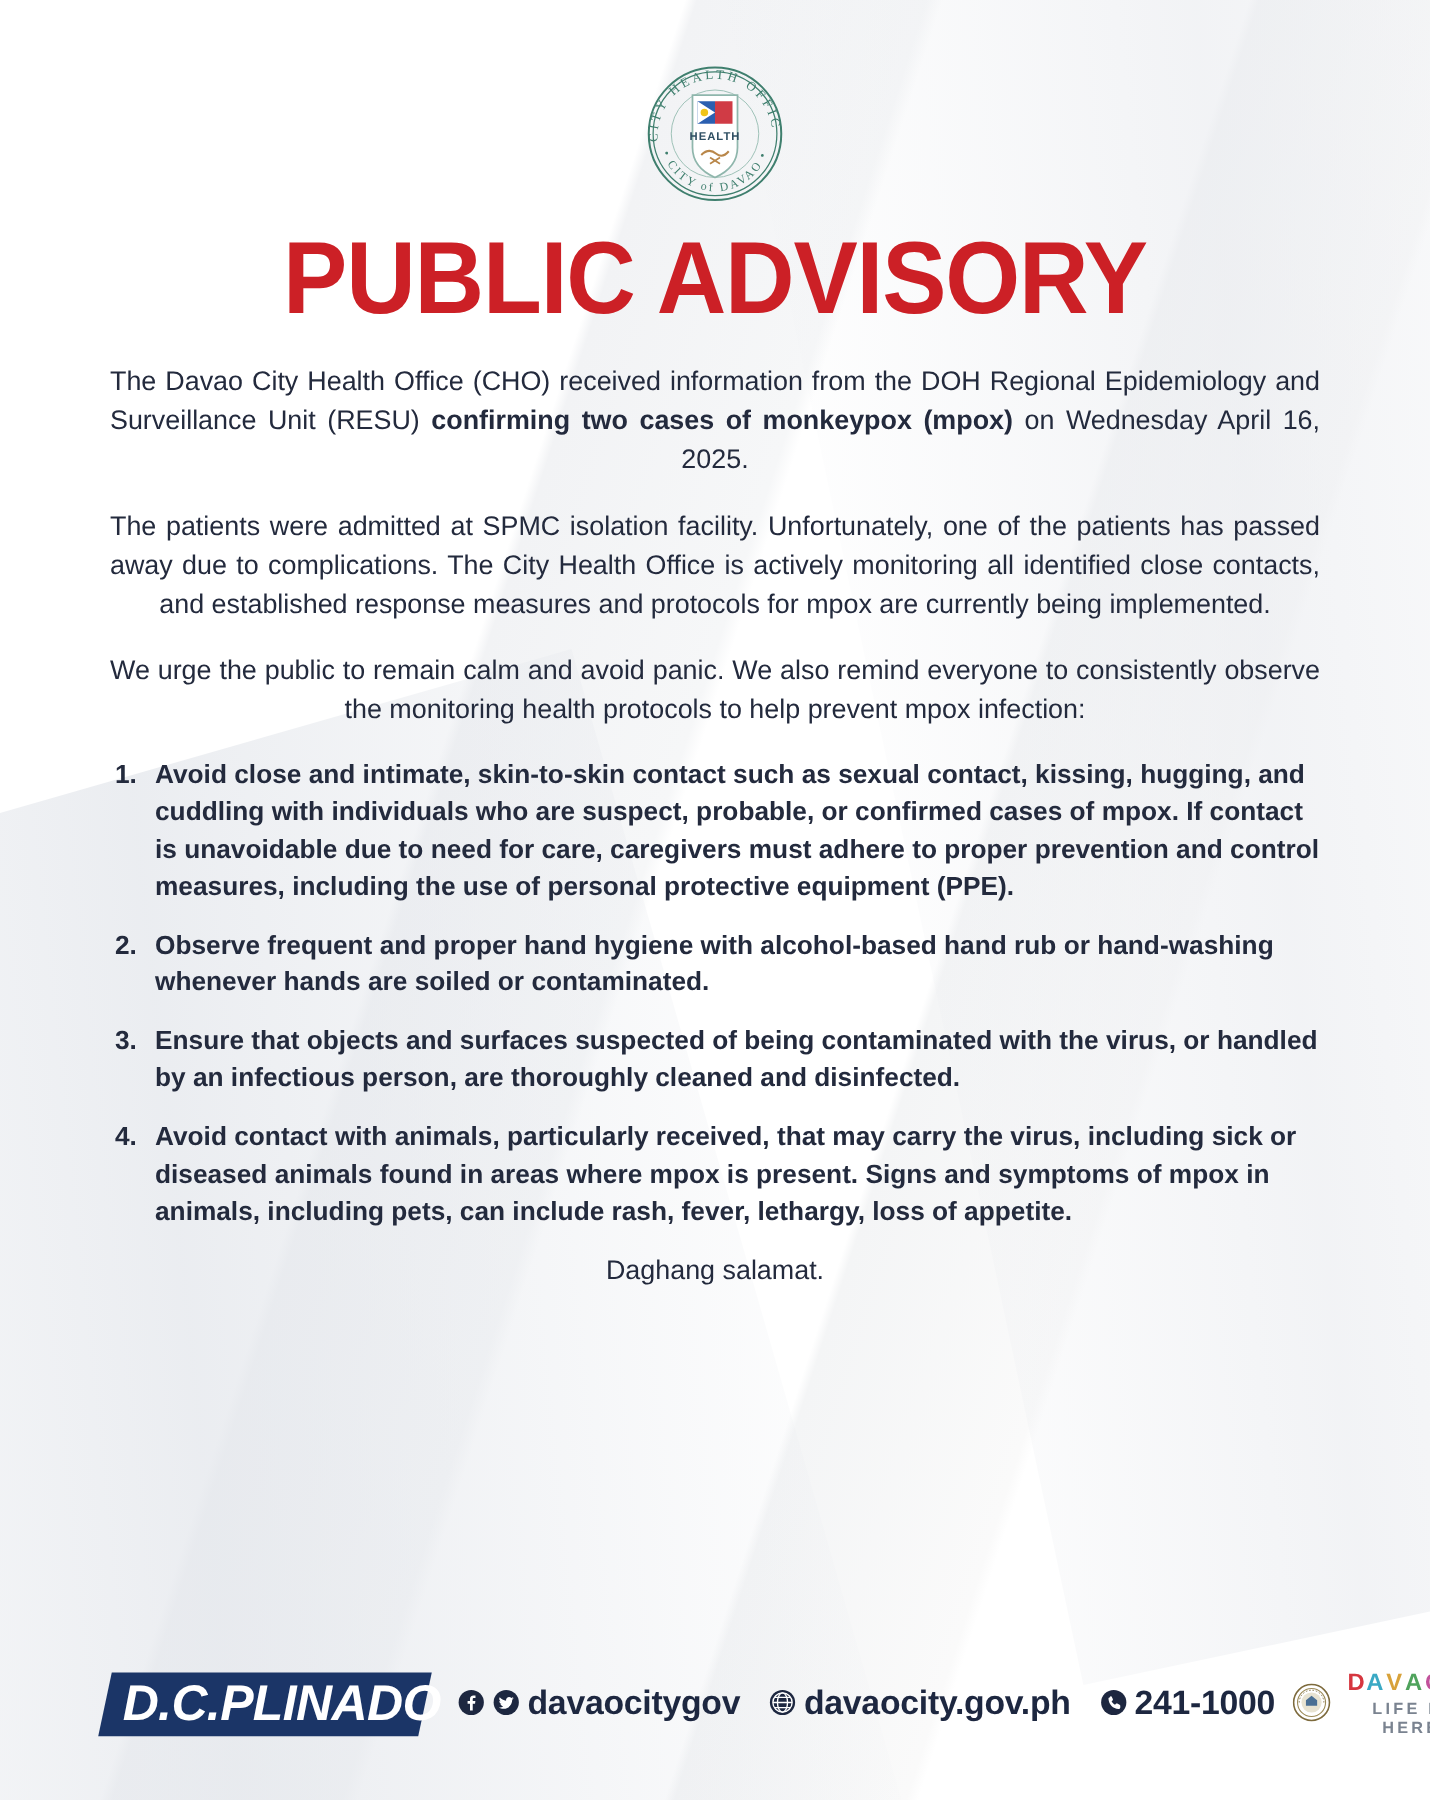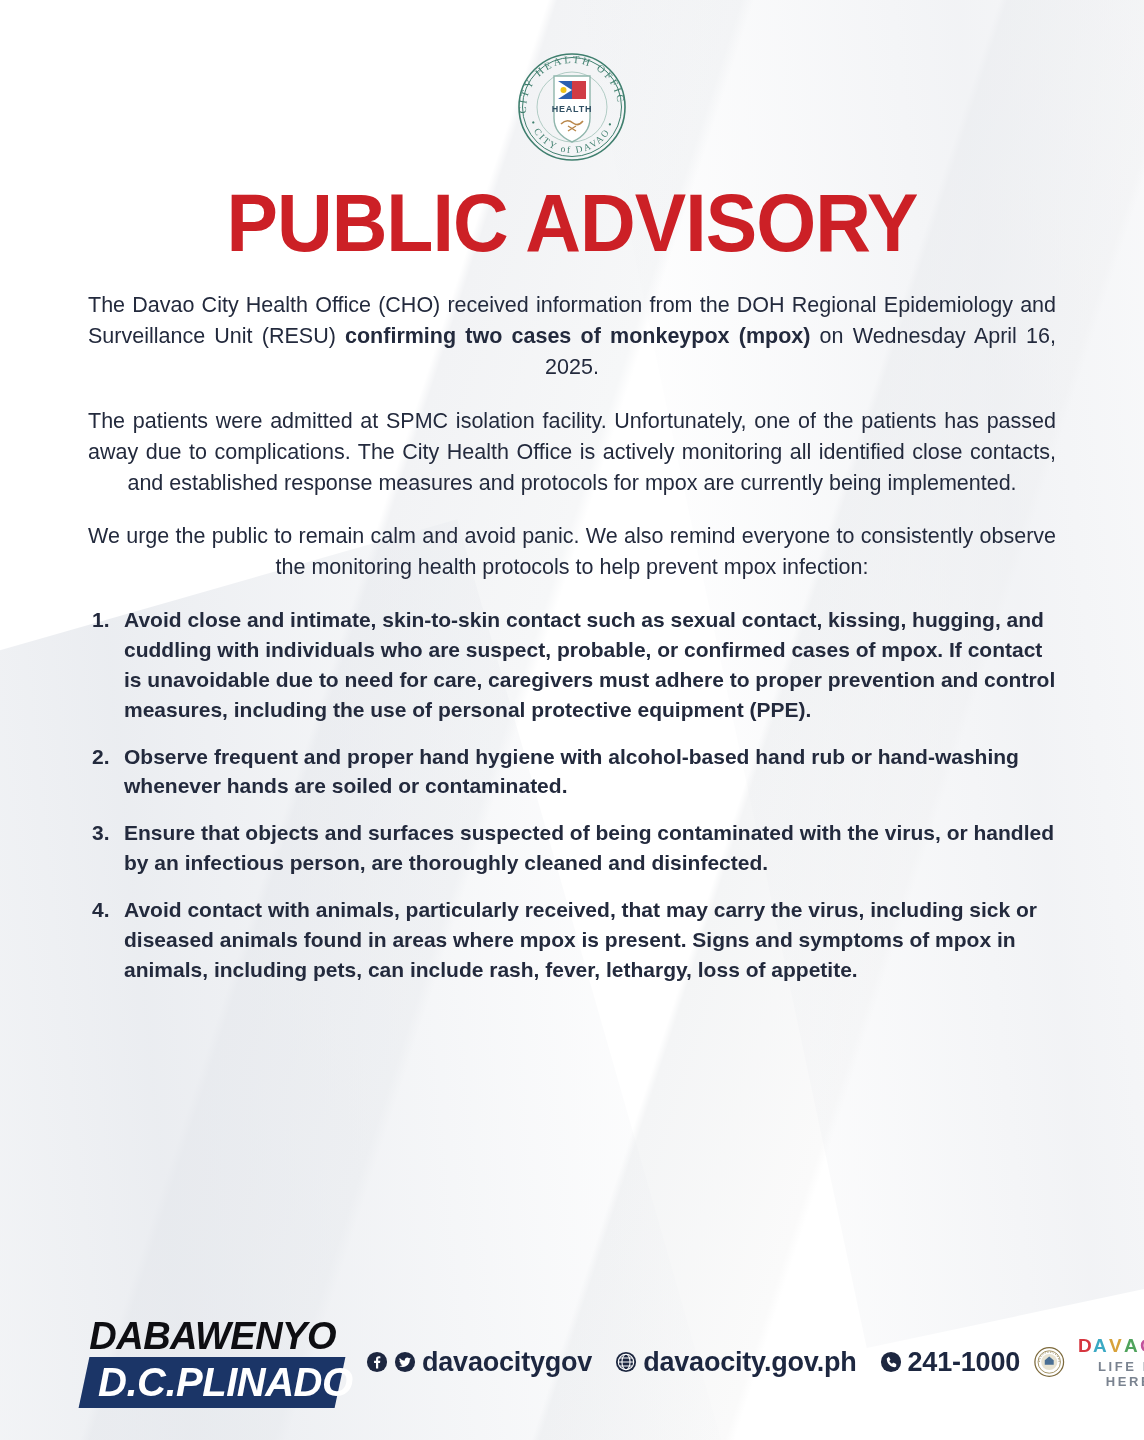--- a/index.html
+++ b/index.html
@@ -288,27 +288,27 @@
 
       <ol class="protocols">
         <li>Avoid close and intimate, skin-to-skin contact such as sexual contact, kissing, hugging, and cuddling with individuals who are suspect, probable, or confirmed cases of mpox. If contact is unavoidable due to need for care, caregivers must adhere to proper prevention and control measures, including the use of personal protective equipment (PPE).</li>
         <li>Observe frequent and proper hand hygiene with alcohol-based hand rub or hand-washing whenever hands are soiled or contaminated.</li>
         <li>Ensure that objects and surfaces suspected of being contaminated with the virus, or handled by an infectious person, are thoroughly cleaned and disinfected.</li>
         <li>Avoid contact with animals, particularly received, that may carry the virus, including sick or diseased animals found in areas where mpox is present. Signs and symptoms of mpox in animals, including pets, can include rash, fever, lethargy, loss of appetite.</li>
       </ol>
 
 
 
+      <p class="thanks">Daghang salamat.</p>
     </div>
   </div>
 
   <div class="footer">
 
     <div class="namebar">
-      <div class="line1">DABAWENYO</div>
       <div class="banner">
         <span>D.C.PLINADO</span>
       </div>
     </div>
 
     <div class="contacts">
 
       <div class="grp">
         <svg class="cicon" viewBox="0 0 24 24">
           <circle cx="12" cy="12" r="11" fill="#1d2740"></circle>

